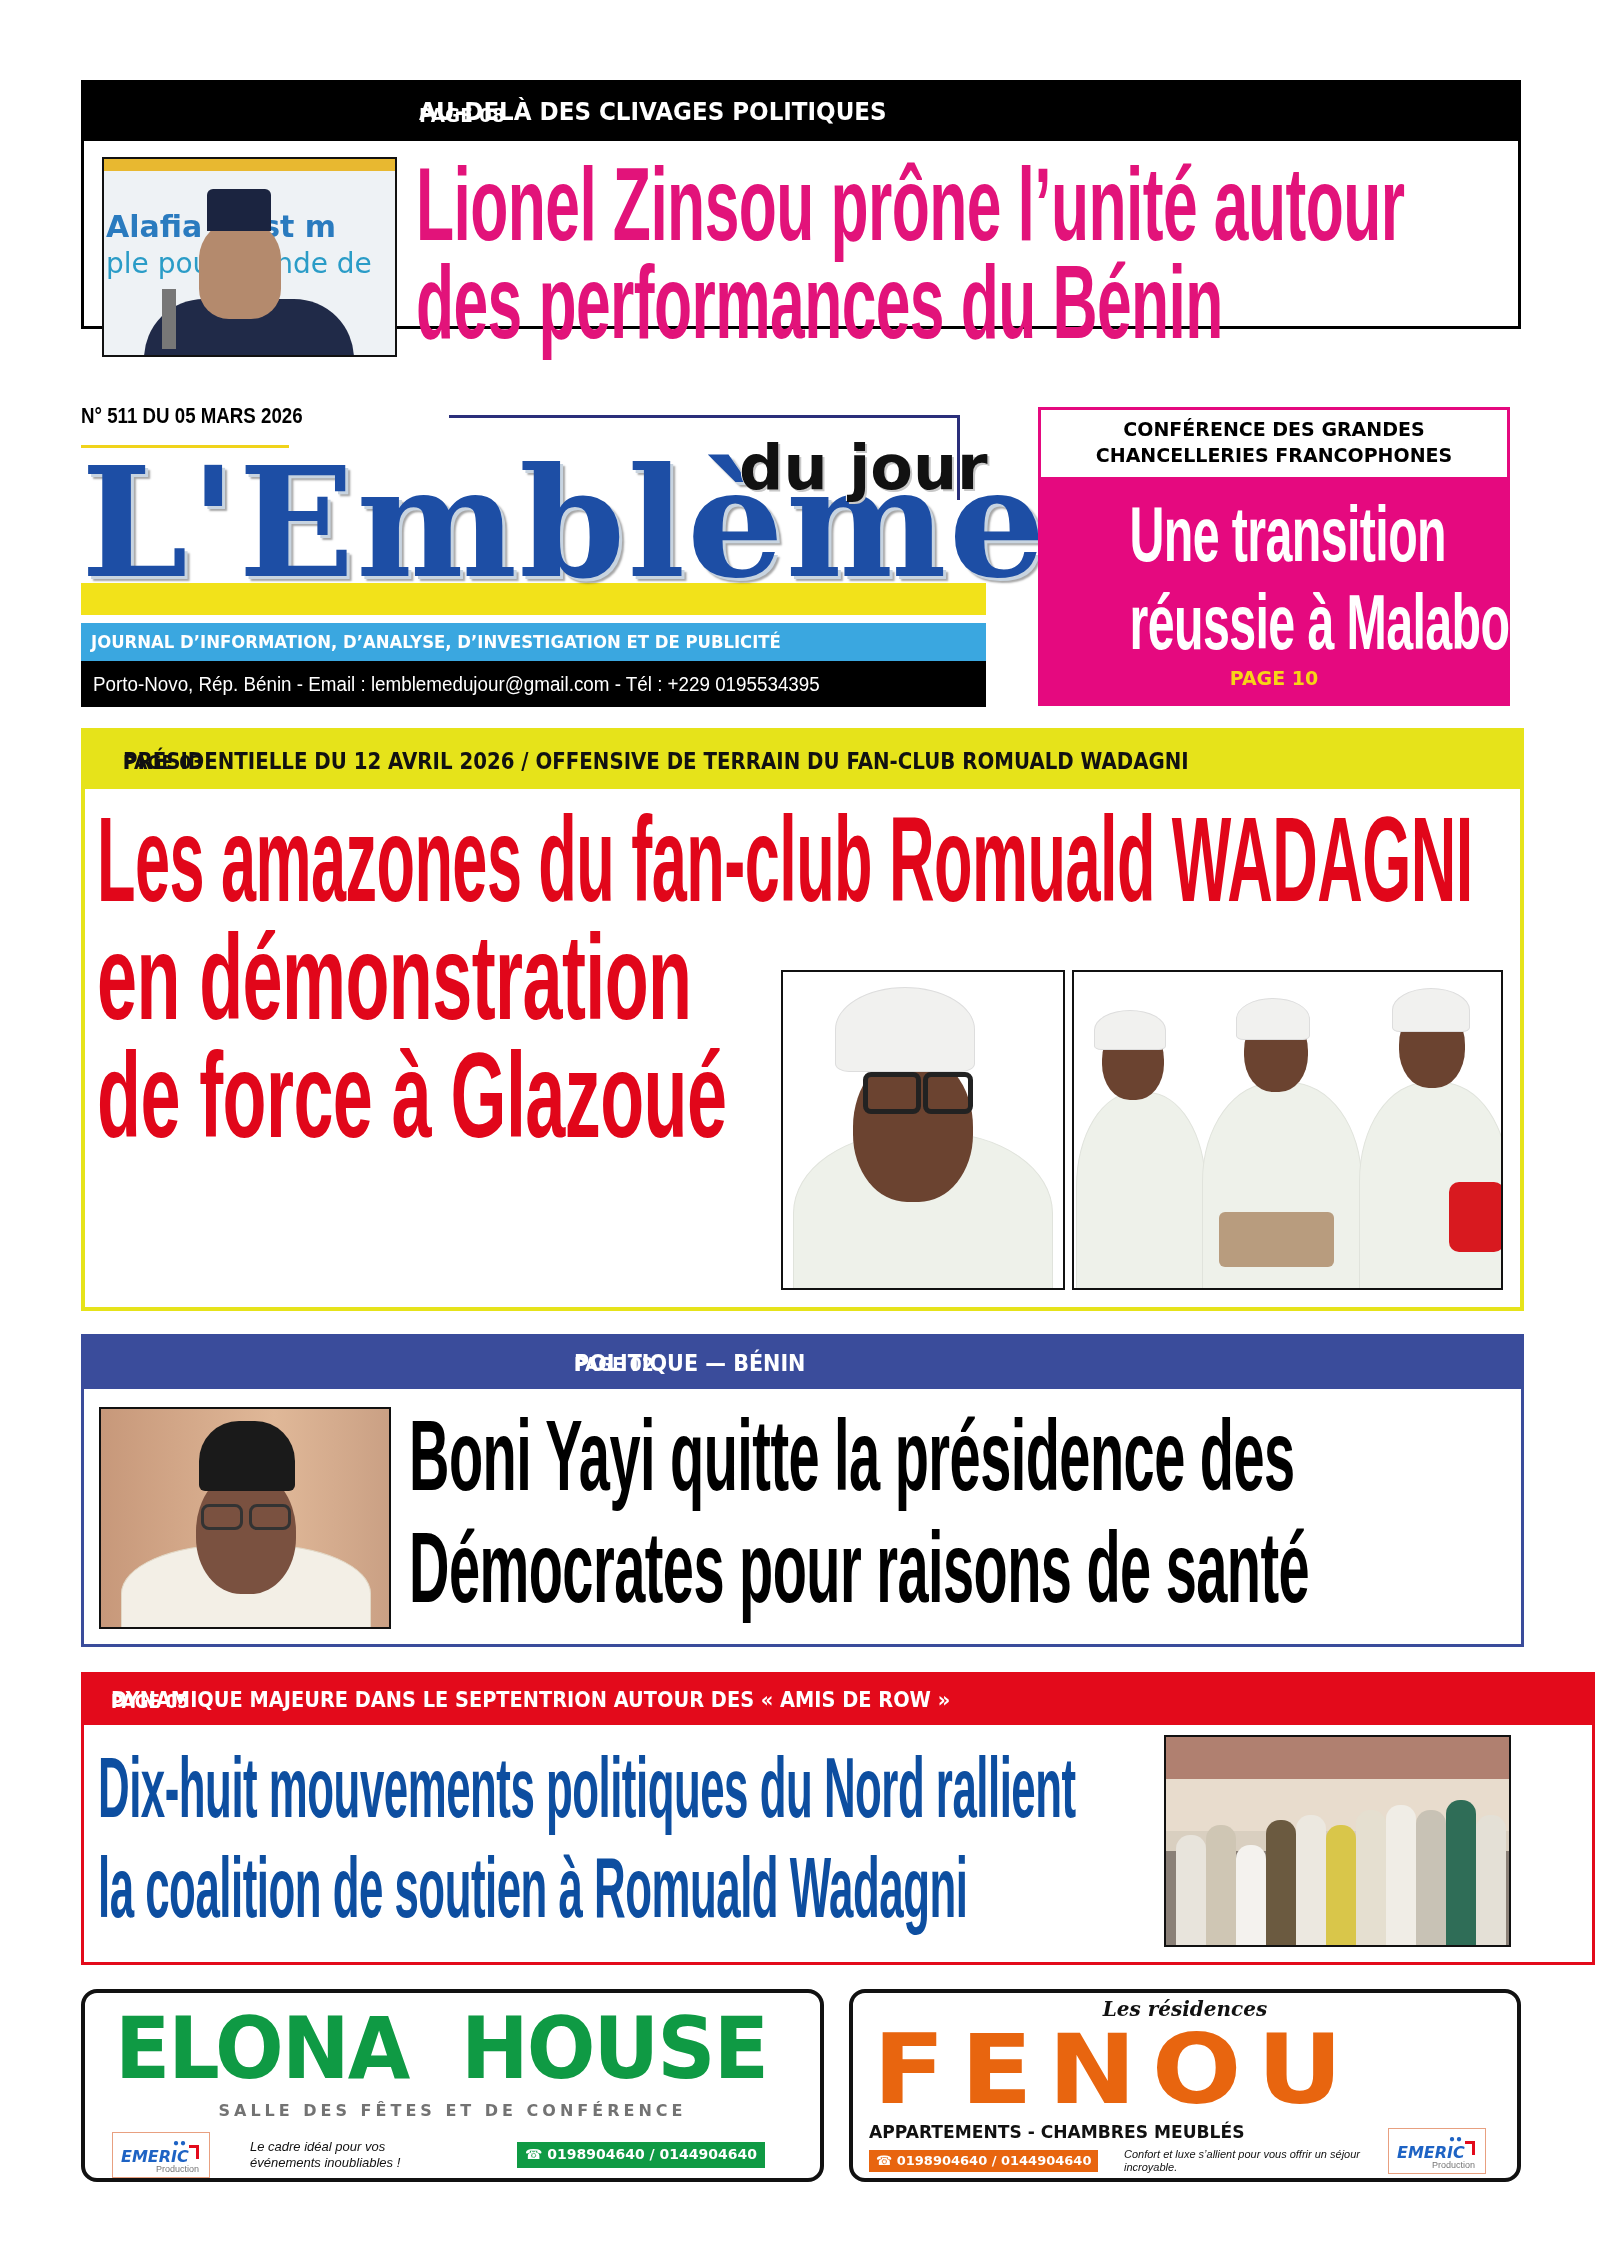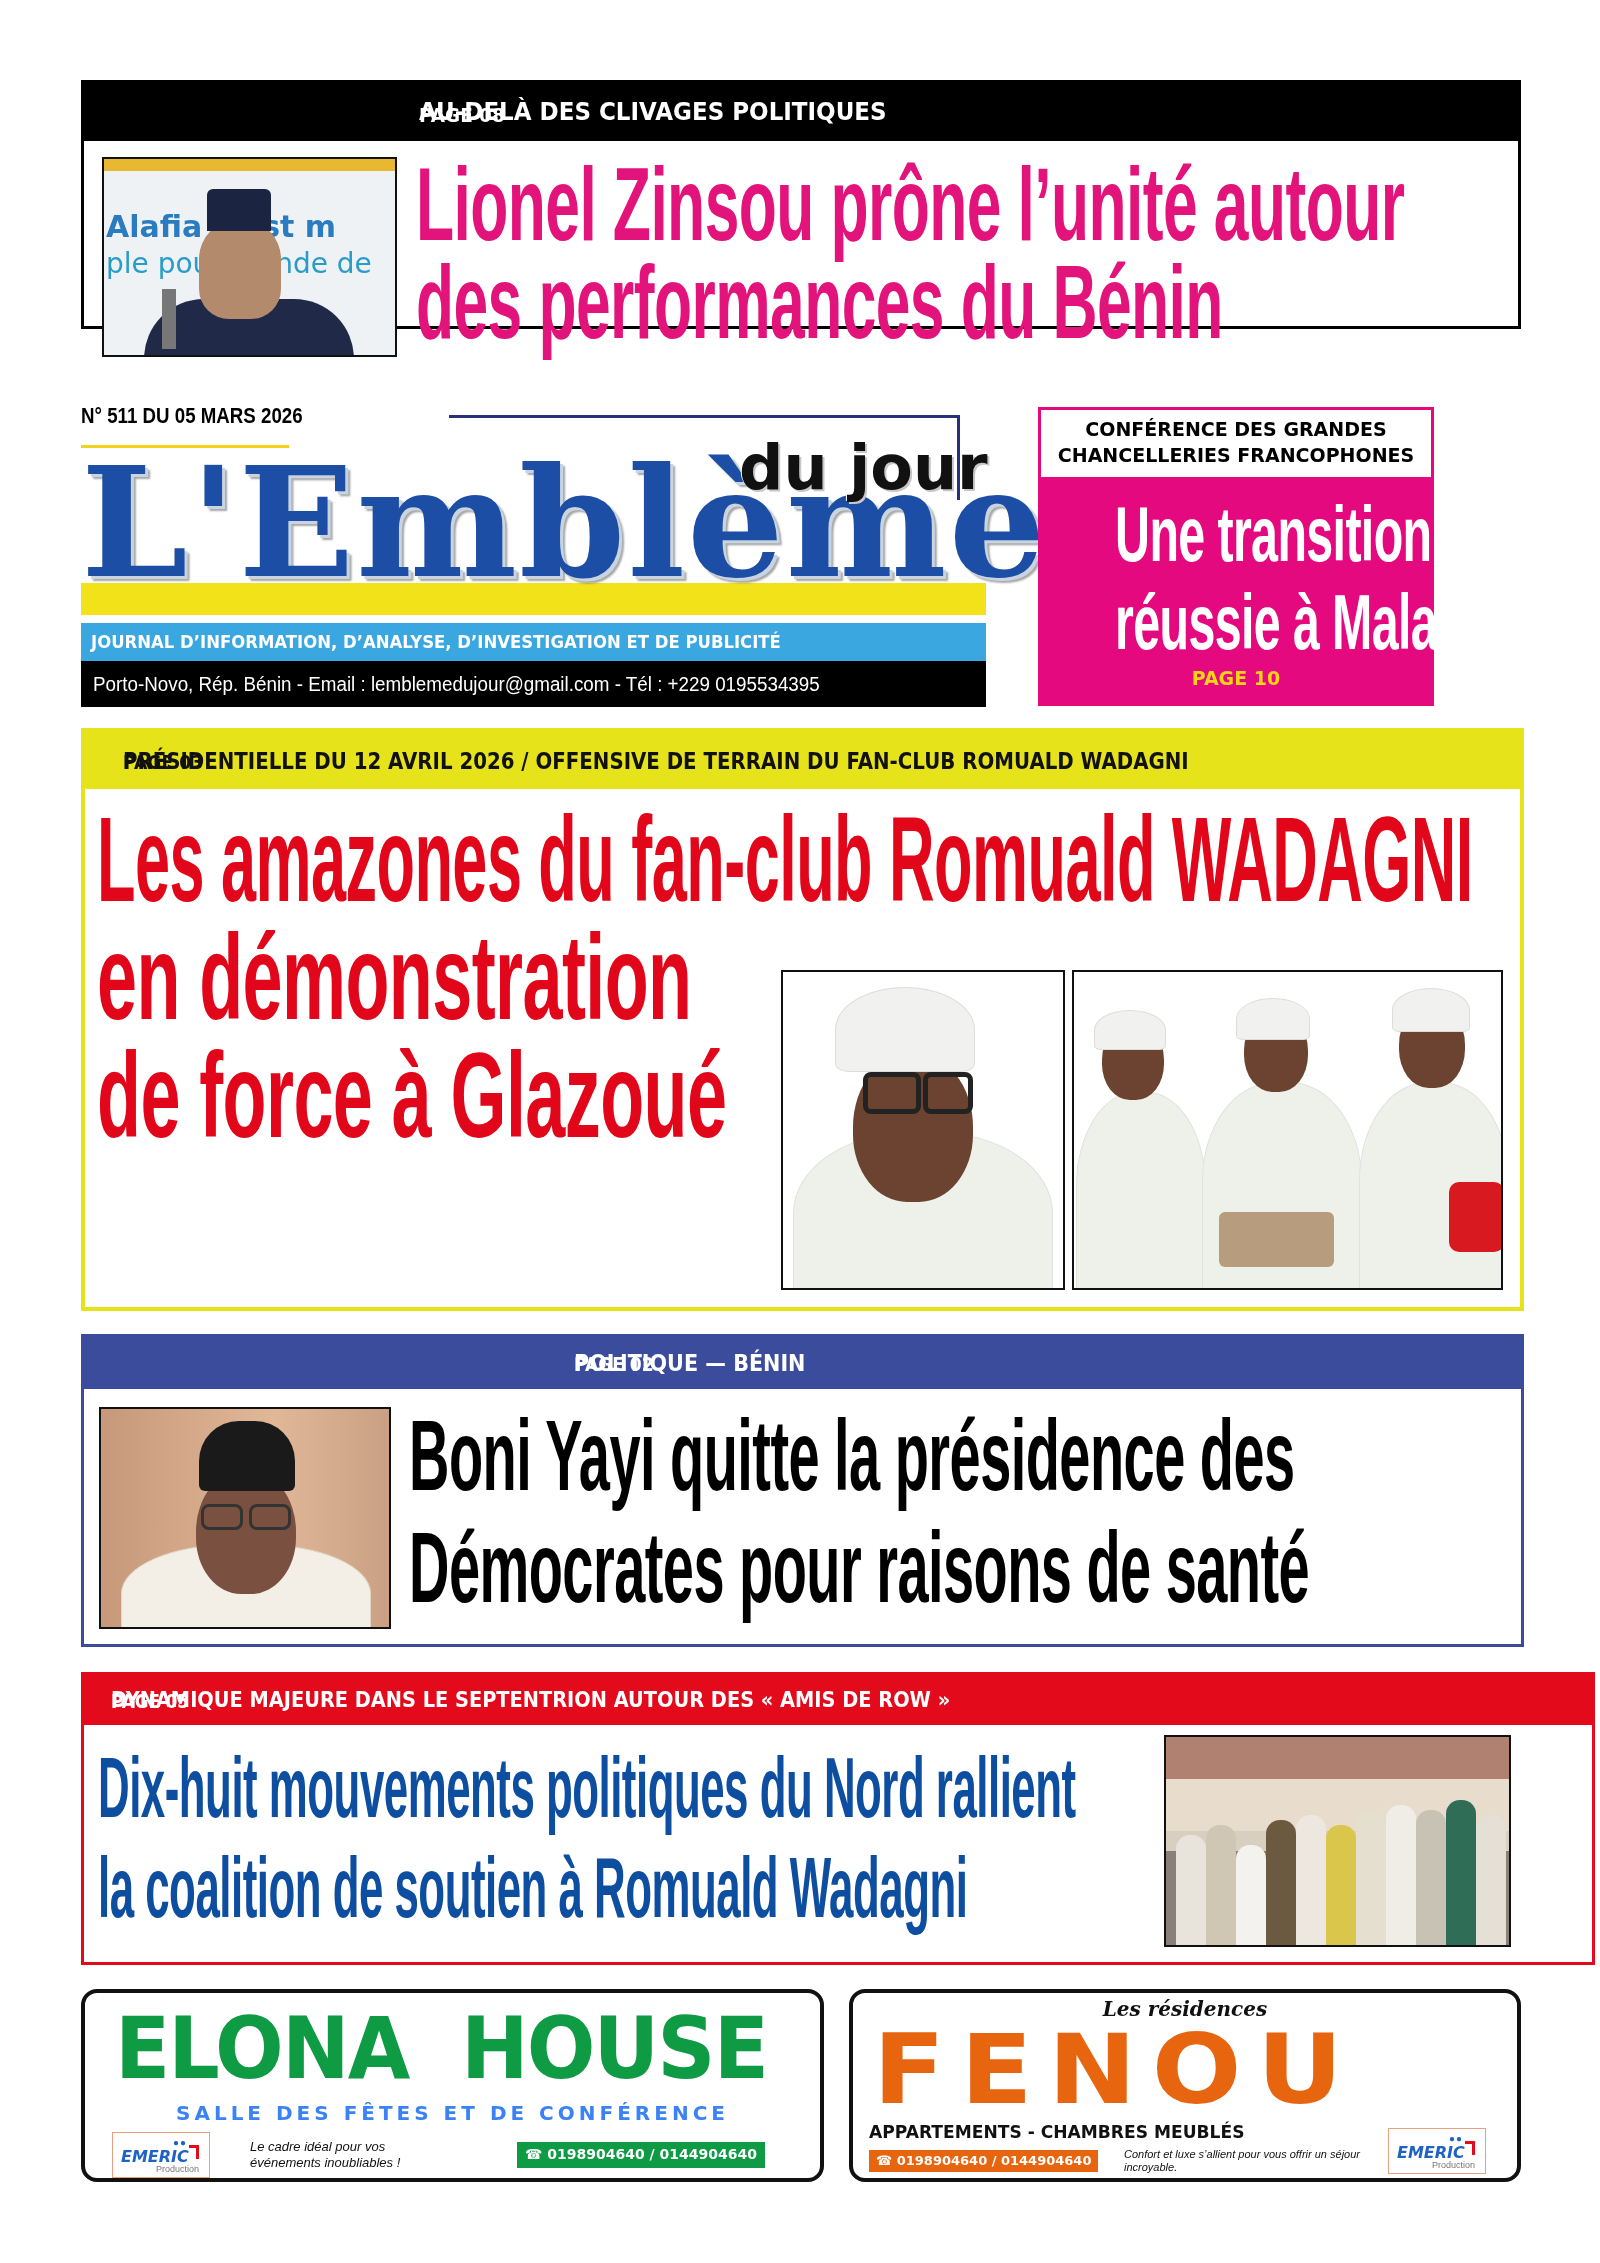--- a/index.html
+++ b/index.html
@@ -48,21 +48,21 @@
   #mast .logo-main { position: absolute; left: 0; top: 44px; color: #1d4ea5; font-family: "DejaVu Serif", serif; font-weight: 700; font-size: 152px; line-height: 152px; letter-spacing: 2px;
     text-shadow: 3px 3px 0 #c8d4e0, 5px 5px 2px rgba(0,0,0,0.35); transform: scaleX(1.0); transform-origin: left top; white-space: nowrap; }
   #mast .logo-sub { position: absolute; left: 658px; top: 34px; color: #111; font-family: "DejaVu Sans", sans-serif; font-weight: 700; font-size: 62px; line-height: 62px;
     text-shadow: 2px 2px 0 #c8c8c8, -1px -1px 0 #fff; white-space: nowrap; }
   #mast .tagline { position: absolute; left: 0; top: 220px; width: 905px; height: 38px; background: #3aa7e0; }
   #mast .tagline span { position: absolute; left: 10px; top: 9px; color: #fff; font-family: "DejaVu Sans", sans-serif; font-weight: 700; font-size: 17px; white-space: nowrap; transform: scaleX(0.97); transform-origin: left top; }
   #mast .contact { position: absolute; left: 0; top: 258px; width: 905px; height: 46px; background: #000; }
   #mast .contact span { position: absolute; left: 12px; top: 12px; color: #fff; font-size: 20px; white-space: nowrap; transform: scaleX(0.94); transform-origin: left top; }
 
   
-  #pinkbox { left: 1038px; top: 407px; width: 396px; height: 299px; background: #e5097f; border: 3px solid #e5097f; padding-left: 44px; }
+  #pinkbox { left: 1038px; top: 407px; width: 472px; height: 299px; background: #e5097f; border: 3px solid #e5097f; padding-left: 44px; }
   #pinkbox .white { position: absolute; left: 0; top: 0; right: 0; height: 67px; background: #fff; }
   #pinkbox .white .kicker { position: absolute; left: 0; right: 0; text-align: center; color: #000; font-size: 19px; line-height: 26px; }
   #pinkbox .hl { position: absolute; left: 0; right: 0; color: #fff; text-align: center; font-size: 78px; line-height: 88px; }
   #pinkbox .pg { position: absolute; left: 0; right: 0; top: 257px; text-align: center; color: #f7d417; font-family: "DejaVu Sans", sans-serif; font-weight: 700; font-size: 19px; }
 
   
   #box3 { left: 81px; top: 728px; width: 1443px; height: 583px; border: 4px solid #e6e31a; background: #fff; }
   #box3 .hdr { position: absolute; left: 0; top: 0; right: 0; height: 57px; background: #e6e31a; }
   #box3 .hdr .kicker { position: absolute; left: 38px; top: 16px; color: #111; font-size: 23px; transform: scaleX(0.86); transform-origin: left top; }
   #box3 .hdr .pg { position: absolute; right: 20px; top: 18px; color: #111; font-size: 20px; }
@@ -95,21 +95,21 @@
   #box5 .photo { position: absolute; left: 1080px; top: 60px; width: 347px; height: 212px; border: 2px solid #111; overflow: hidden;
     background: linear-gradient(180deg, #b08070 0 20%, #e8dccd 20% 45%, #d9cfc0 45% 55%, #8a8077 55% 100%); }
   #box5 .crowd { position: absolute; bottom: 0; width: 30px; border-radius: 14px 14px 0 0; }
 
   
   .ad { position: absolute; top: 1989px; height: 193px; border: 4px solid #111; border-radius: 16px; background: #fff; overflow: hidden; }
   #adElona { left: 81px; width: 743px; }
   #adFenou { left: 849px; width: 672px; }
 
   #adElona .brand { position: absolute; left: 30px; top: 10px; color: #0f9a44; font-family: "DejaVu Sans", sans-serif; font-weight: 700; font-size: 86px; line-height: 90px; white-space: nowrap; letter-spacing: -2px; transform: scaleX(0.94); transform-origin: left top; }
-  #adElona .sub { position: absolute; left: 0; right: 0; top: 108px; text-align: center; font-family: "DejaVu Sans", sans-serif; font-weight: 700; font-size: 20px; letter-spacing: 4px; color: #3b82f6; }
+  #adElona .sub { position: absolute; left: 0; right: 0; top: 108px; text-align: center; font-family: "DejaVu Sans", sans-serif; font-weight: 700; font-size: 16px; letter-spacing: 4px; color: #737373; }
   #adElona .emeric { left: 27px; top: 139px; }
   #adElona .tag { position: absolute; left: 165px; top: 146px; font-size: 13px; font-style: italic; line-height: 16px; color: #111; width: 200px; }
   #adElona .phone { position: absolute; left: 432px; top: 149px; height: 26px; background: #0f9a44; color: #fff; font-family: "DejaVu Sans", sans-serif; font-weight: 700; font-size: 14px; padding: 4px 8px; white-space: nowrap; }
 
   #adFenou .script { position: absolute; left: 0; right: 0; top: 4px; text-align: center; font-family: "DejaVu Serif", serif; font-style: italic; font-weight: 700; font-size: 20px; color: #111; }
   #adFenou .brand { position: absolute; left: 20px; top: 32px; color: #e8650f; font-family: "DejaVu Sans", sans-serif; font-weight: 700; font-size: 96px; line-height: 90px; white-space: nowrap; letter-spacing: 14px; transform: scaleX(1.1); transform-origin: left top; }
   #adFenou .sub { position: absolute; left: 16px; top: 128px; font-family: "DejaVu Sans", sans-serif; font-weight: 700; font-size: 18px; color: #111; white-space: nowrap; transform: scaleX(0.95); transform-origin: left top; }
   #adFenou .phone { position: absolute; left: 16px; top: 157px; height: 22px; background: #e8650f; color: #fff; font-family: "DejaVu Sans", sans-serif; font-weight: 700; font-size: 13px; padding: 3px 7px; white-space: nowrap; }
   #adFenou .tag { position: absolute; left: 271px; top: 155px; font-size: 11px; font-style: italic; line-height: 13px; color: #111; width: 240px; }
   #adFenou .emeric { left: 535px; top: 135px; }

